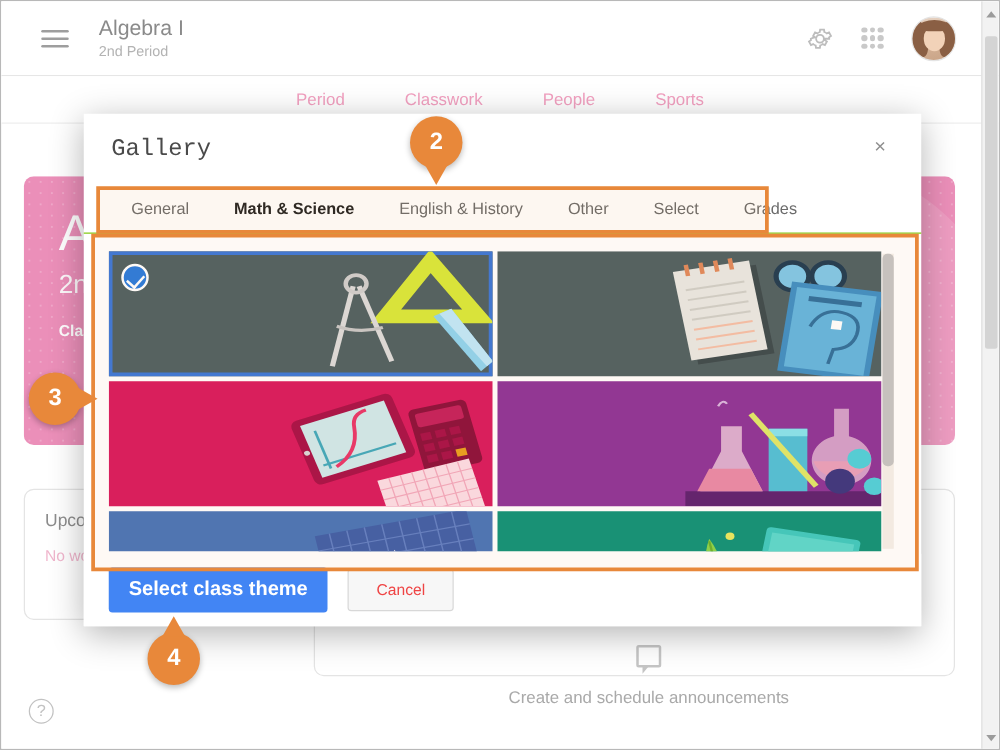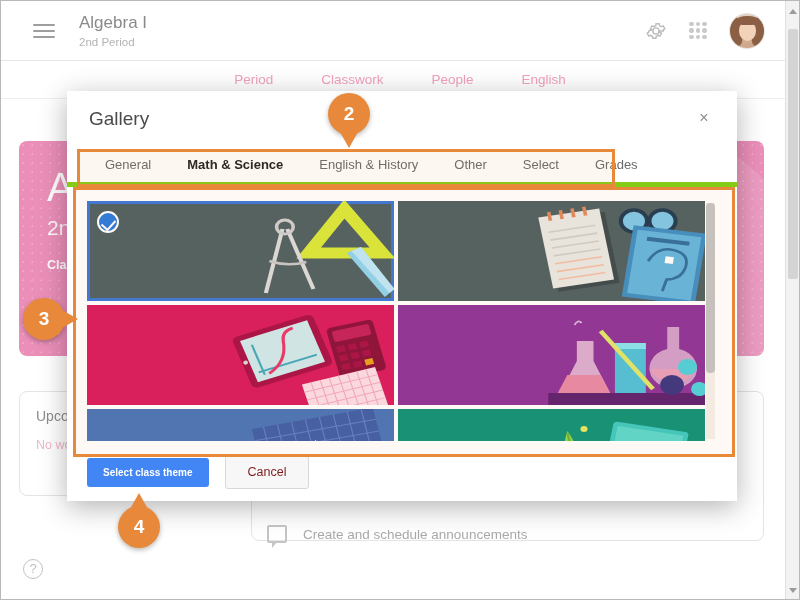--- a/index.html
+++ b/index.html
@@ -90,21 +90,21 @@
   .upc-title { font-size: 14px; color: #8c8c8c; }
   .upc-note { font-size: 12.5px; color: #f0b6cd; margin-top: 14px; }
 
   .card-right {
     position: absolute; left: 250px; top: 390px; width: 513px; height: 150px;
     border: 1px solid #e4e4e4; border-radius: 8px; background: #fff;
   }
   .feature-list { position: absolute; left: 250px; top: 515px; width: 520px; }
   .feature-row {
     display: flex; align-items: center; gap: 16px; height: 36px;
-    font-size: 13.5px; color: #a9a9a9; padding-left: 16px;
+    font-size: 13.5px; color: #a9a9a9; padding-left: 16px; flex-direction: column;
   }
   .ficon { width: 20px; height: 18px; border: 2px solid #c5c5c5; border-radius: 2px; position: relative; flex: none; }
   .ficon.bubble::after {
     content:""; position:absolute; left:3px; bottom:-7px; width:0; height:0;
     border-left: 5px solid #c5c5c5; border-bottom: 6px solid transparent;
   }
   .ficon.lines i {
     position: absolute; left: 3px; height: 2px; background: #c5c5c5; display:block;
   }
   .help-icon {
@@ -121,29 +121,29 @@
   .sb-arrow { position:absolute; left:3px; width:0; height:0; border-left:4px solid transparent; border-right:4px solid transparent; }
   .sb-up { top: 8px; border-bottom: 5px solid #9b9b9b; }
   .sb-down { bottom: 8px; border-top: 5px solid #9b9b9b; }
 
   
   .dialog {
     position: absolute; left: 66px; top: 90px; width: 670px; height: 410px;
     background: #fff; box-shadow: 0 6px 26px rgba(0,0,0,.30); z-index: 20;
   }
   .dlg-head { height: 56px; display: flex; align-items: center; padding: 0 22px; }
-  .dlg-title { font-size: 19px; color: #4a4a4a; font-weight: 400; }
+  .dlg-title { font-size: 19px; color: #4a4a4a; font-weight: 400; font-family: Liberation Mono, monospace; }
   .dlg-close {
     margin-left: auto; font-size: 16px; color: #8e8e8e; cursor: pointer;
     width: 22px; height: 22px; text-align: center; line-height: 20px;
   }
 
   .dlg-tabs {
     display: flex; align-items: center; height: 40px; gap: 0;
-    border-bottom: 5px solid #84cc16; padding-left: 20px;
+    border-bottom: 1px solid #84cc16; padding-left: 20px;
   }
   .dlg-tab { font-size: 13px; color: #6b6b6b; padding: 0 18px; cursor: pointer; white-space: nowrap; }
   .dlg-tab.active { color: #222; font-weight: bold; }
 
   .grid-wrap {
     position: absolute; left: 20px; top: 110px; width: 632px; height: 240px;
     overflow: hidden; background: #fff;
   }
   .grid {
     display: grid; grid-template-columns: 1fr 1fr; gap: 4px; width: 618px;
@@ -171,26 +171,26 @@
   .gallery-scroll {
     position: absolute; right: 4px; top: 2px; width: 9px; height: 236px; background: #f4f0ea;
   }
   .gs-thumb { position: absolute; top: 0; left: 0; width: 9px; height: 170px; background: #c5c5c5; border-radius: 4px; }
 
   .dlg-actions {
     position: absolute; left: 0; bottom: 0; width: 100%; height: 58px;
     display: flex; align-items: center; padding-left: 20px; gap: 16px; background: #fff;
   }
   .btn-primary {
-    background: #4285f4; color: #fff; border: none; font-size: 10px; font-weight: bold;
+    background: #4285f4; color: #fff; border: none; font-size: 16px; font-weight: bold;
     padding: 9px 16px; border-radius: 3px; cursor: pointer;
     font-family: "Liberation Sans", sans-serif;
   }
   .btn-secondary {
-    background: #f7f7f7; color: #7f1d1d; border: 1px solid #d8d8d8; font-size: 12.5px;
+    background: #f7f7f7; color: #ef4444; border: 1px solid #d8d8d8; font-size: 12.5px;
     padding: 9px 22px; border-radius: 3px; cursor: pointer;
     font-family: "Liberation Sans", sans-serif;
   }
 
   
   .hl { position: absolute; border: 3px solid #e8883a; z-index: 40; pointer-events: none; }
   .hl-tabs  { left: 76px;  top: 148px; width: 538px; height: 38px; background: rgba(232,136,58,.07); }
   .hl-grid  { left: 72px;  top: 186px; width: 662px; height: 270px; background: rgba(232,136,58,.05); }
 
   .pin {
@@ -259,21 +259,21 @@
           <div class="face"></div>
             <div class="fringe"></div>
         </div>
       </div>
     </div>
 
     <div class="navtabs">
       <a>Period</a>
       <a>Classwork</a>
       <a>People</a>
-      <a>English</a>
+      <a>Sports</a>
     </div>
 
     <div class="banner">
       <div class="banner-title">Algebra I</div>
       <div class="banner-sub">2nd Period</div>
       <div class="banner-code">Class code</div>
     </div>
 
     <div class="card-upcoming">
       <div class="upc-title">Upcoming</div>

